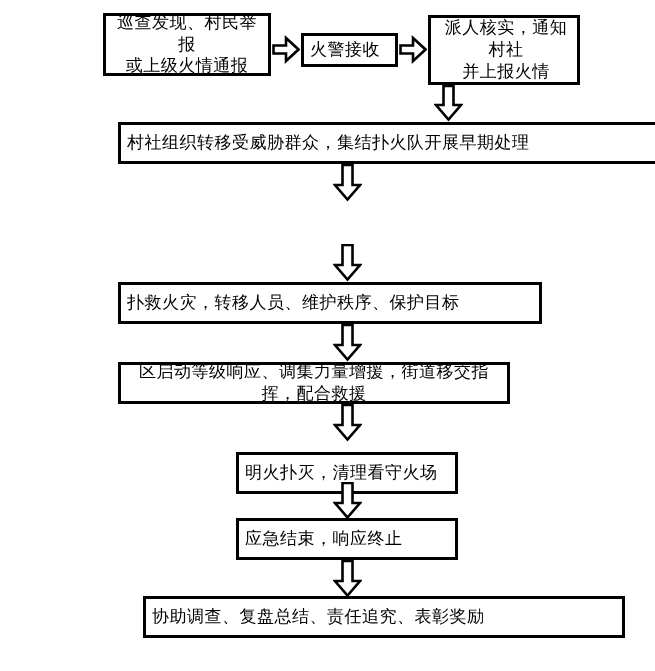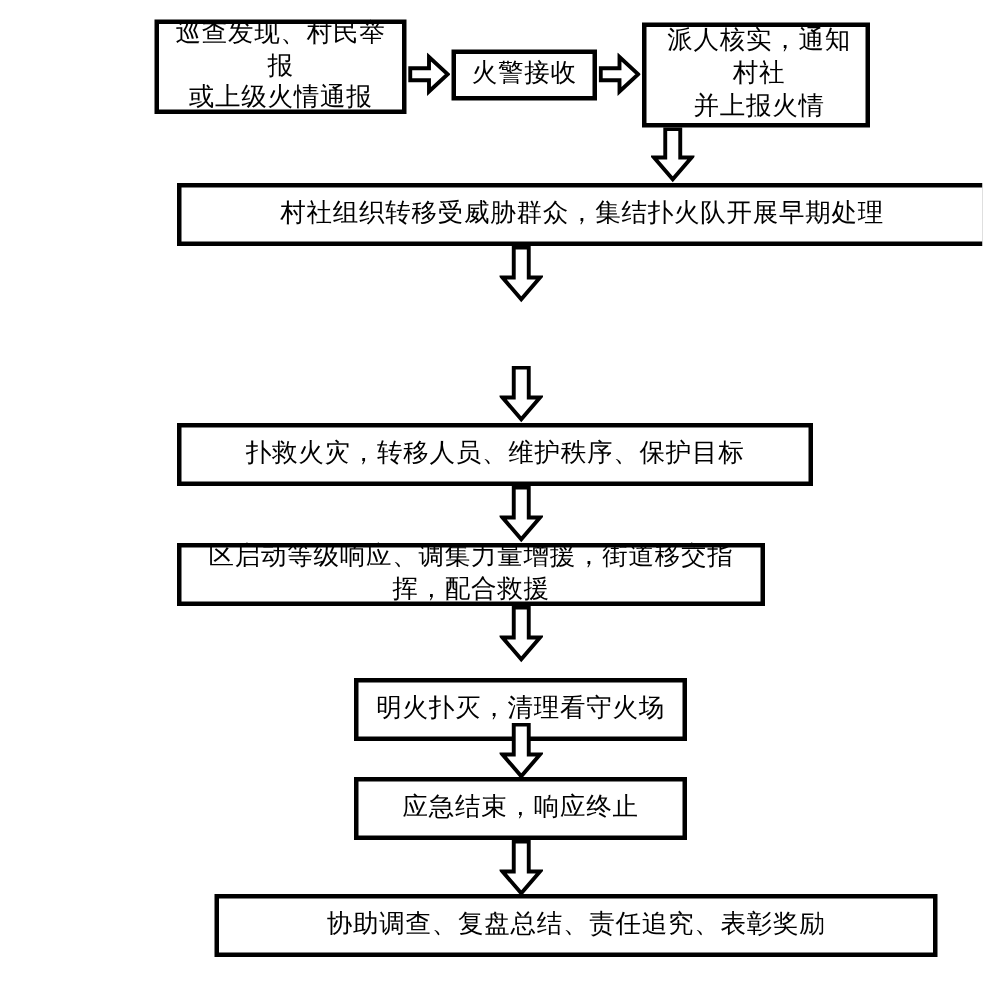--- a/index.html
+++ b/index.html
@@ -17,21 +17,20 @@
     background: #ffffff;
     overflow: hidden;
   }
   .node {
     position: absolute;
     box-sizing: border-box;
     background: #ffffff;
     border: 3px solid #000000;
     display: flex;
     align-items: center;
-    justify-content: center;
     text-align: center;
     color: #000000;
     line-height: 1.28;
     letter-spacing: 0.5px;
   }
   .node .txt {
     display: block;
     white-space: pre-line;
     padding: 0 6px;
   }

